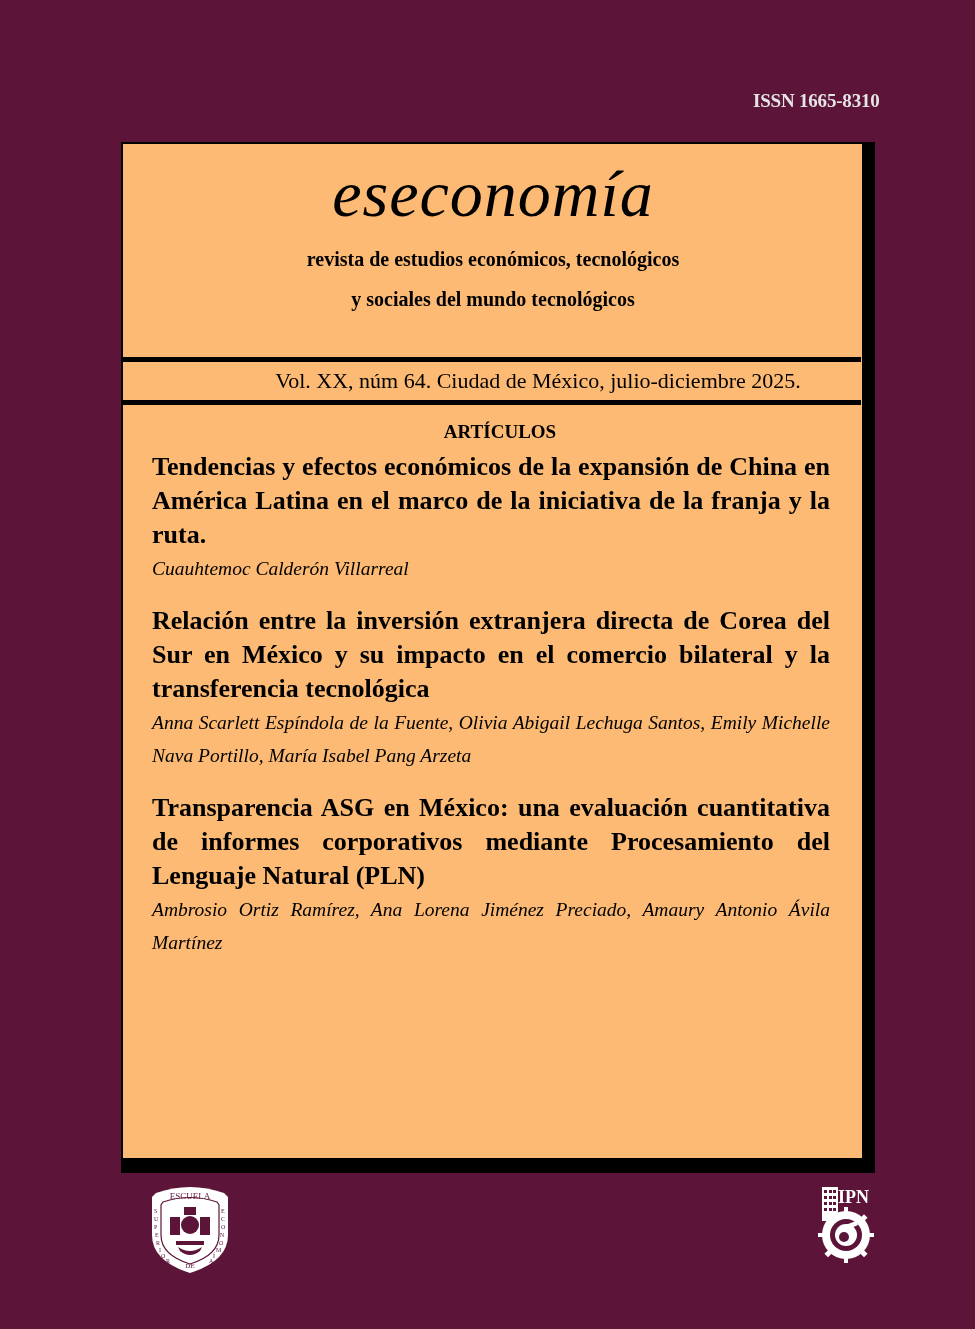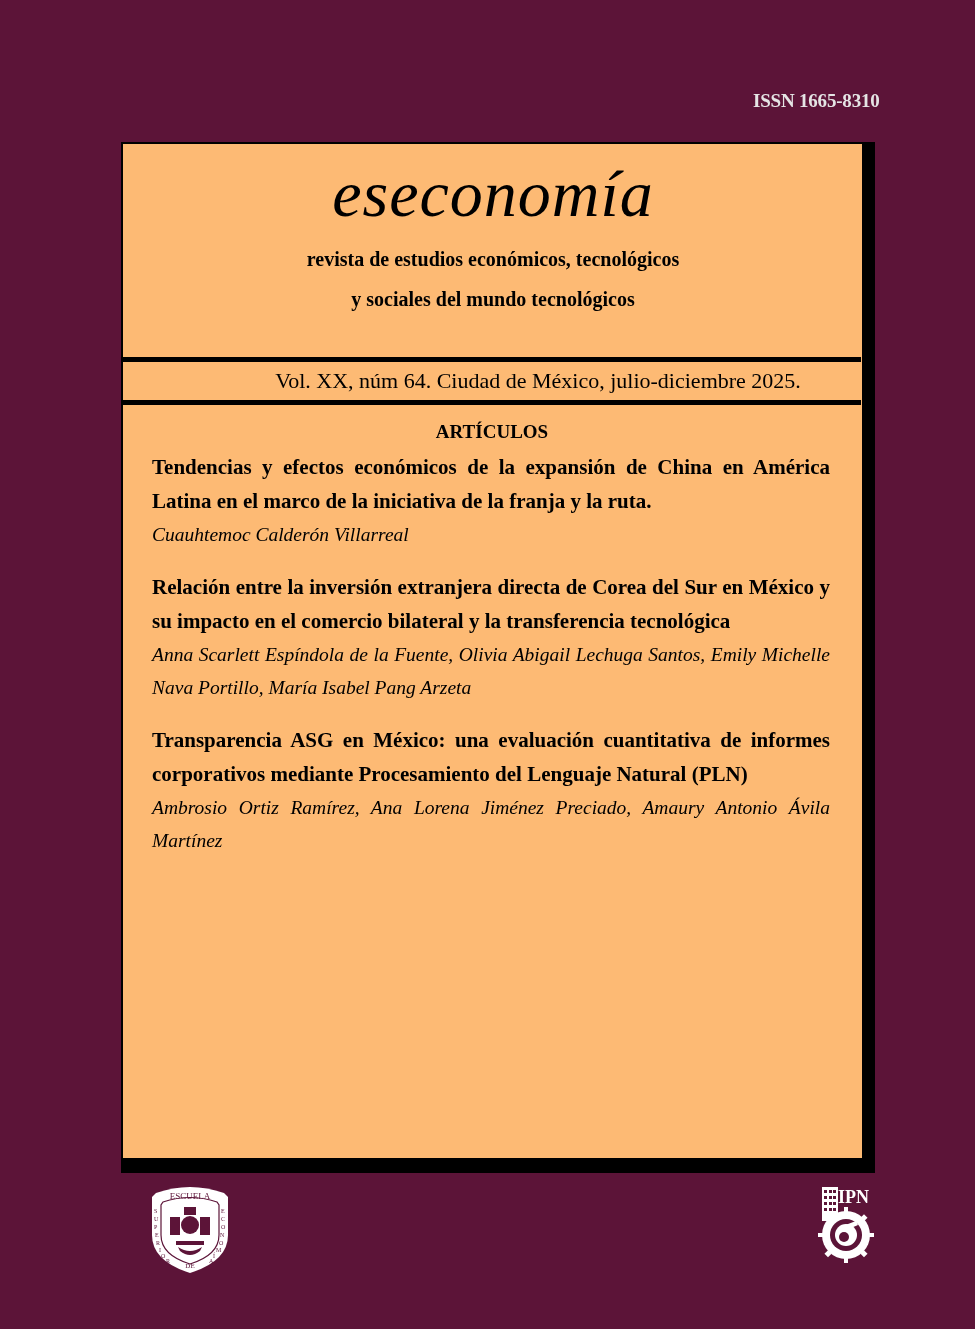--- a/index.html
+++ b/index.html
@@ -66,29 +66,30 @@
       font-size: 22px;
       line-height: 30px;
     }
     .section {
       position: absolute;
       top: 274px; left: 0; width: 738px;
       text-align: center;
       font-weight: bold;
       font-size: 19px;
       line-height: 28px;
+      padding-left: 8px;
     }
     .articles {
       position: absolute;
       top: 306px; left: 29px; width: 678px;
     }
     .article { margin-bottom: 19px; }
     .article-title {
       font-weight: bold;
-      font-size: 21px;
+      font-size: 26px;
       line-height: 34px;
       text-align: justify;
       text-align-last: left;
     }
     .article-authors {
       font-style: italic;
       font-size: 19.5px;
       line-height: 33px;
       text-align: justify;
       text-align-last: left;

